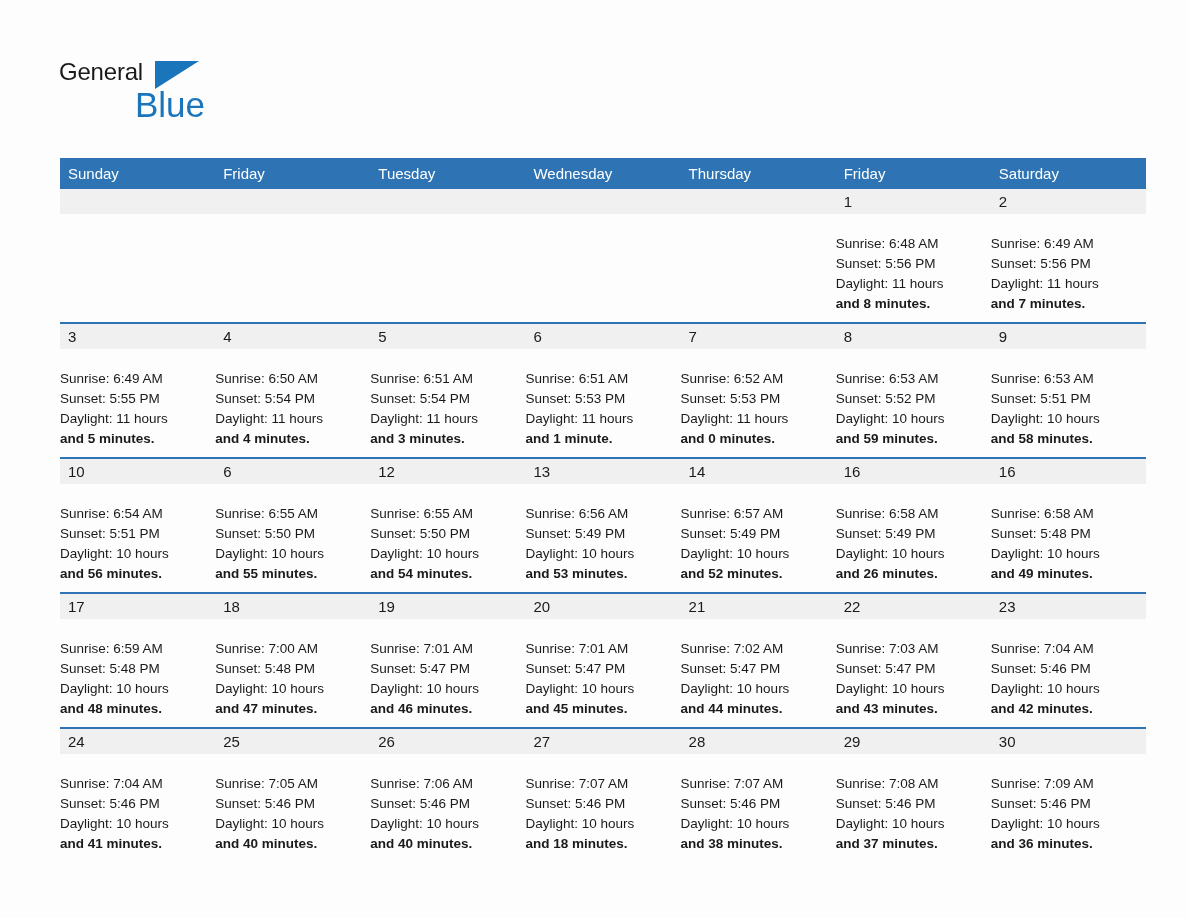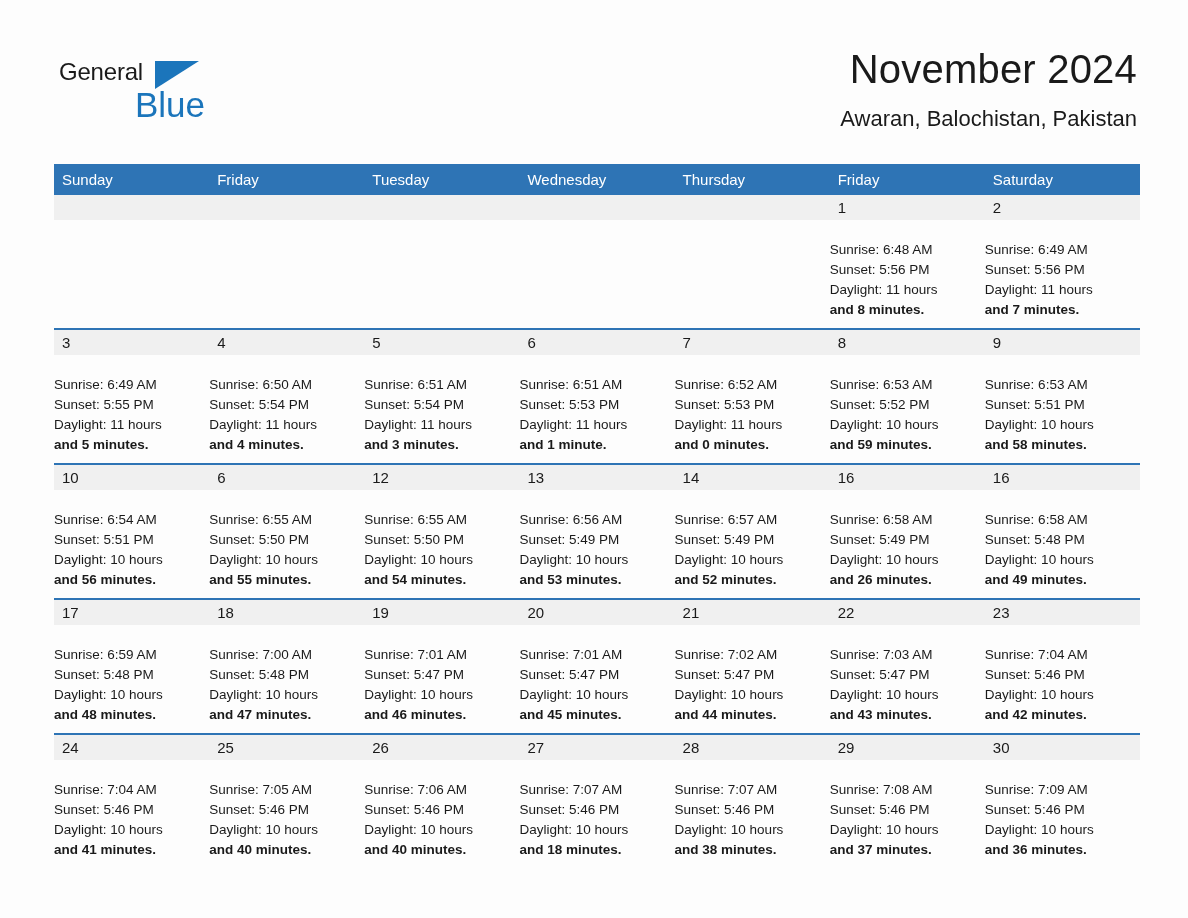--- a/index.html
+++ b/index.html
@@ -69,25 +69,24 @@
     font-size: 22px;
     color: #1a1a1a;
     line-height: 30px;
     margin: 10px 0 0 0;
     font-weight: normal;
   }
 
   
   .calendar {
     position: absolute;
-    left: 54px; top: 158px;
+    left: 60px; top: 158px;
     width: 1086px;
     border-collapse: collapse;
     table-layout: fixed;
-    margin-top: 6px;
   }
   .calendar th {
     background: #2e74b5;
     color: #ffffff;
     font-size: 15px;
     font-weight: normal;
     text-align: left;
     padding: 7px 0 7px 8px;
     height: 30px;
     vertical-align: middle;
@@ -134,24 +133,20 @@
 <div class="page">
 
   <div class="header">
 
     <div class="logo">
       <div class="logo-line1">General</div>
       <div class="logo-tri"></div>
       <div class="logo-line2">Blue</div>
     </div>
 
-    <div class="title-block">
-      <h1 class="cal-title">November 2024</h1>
-      <h2 class="cal-subtitle">Awaran, Balochistan, Pakistan</h2>
-    </div>
 
   </div>
 
   <table class="calendar">
     <thead>
       <tr>
         <th>Sunday</th>
         <th>Friday</th>
         <th>Tuesday</th>
         <th>Wednesday</th>

